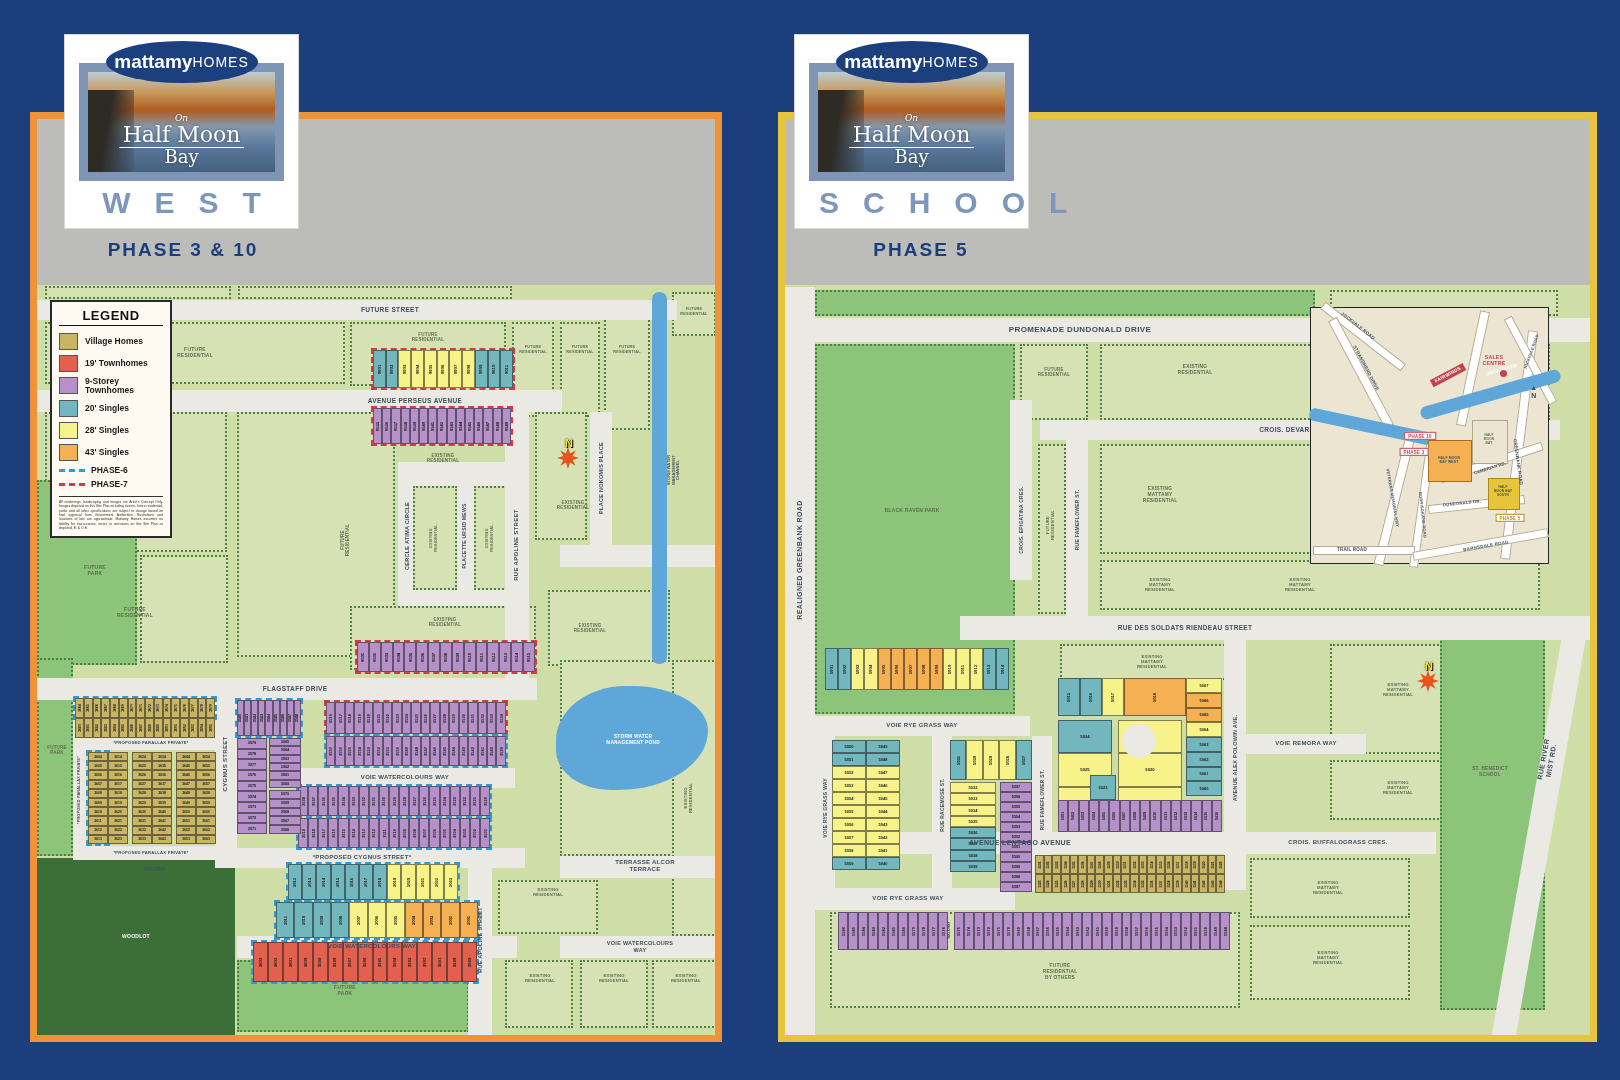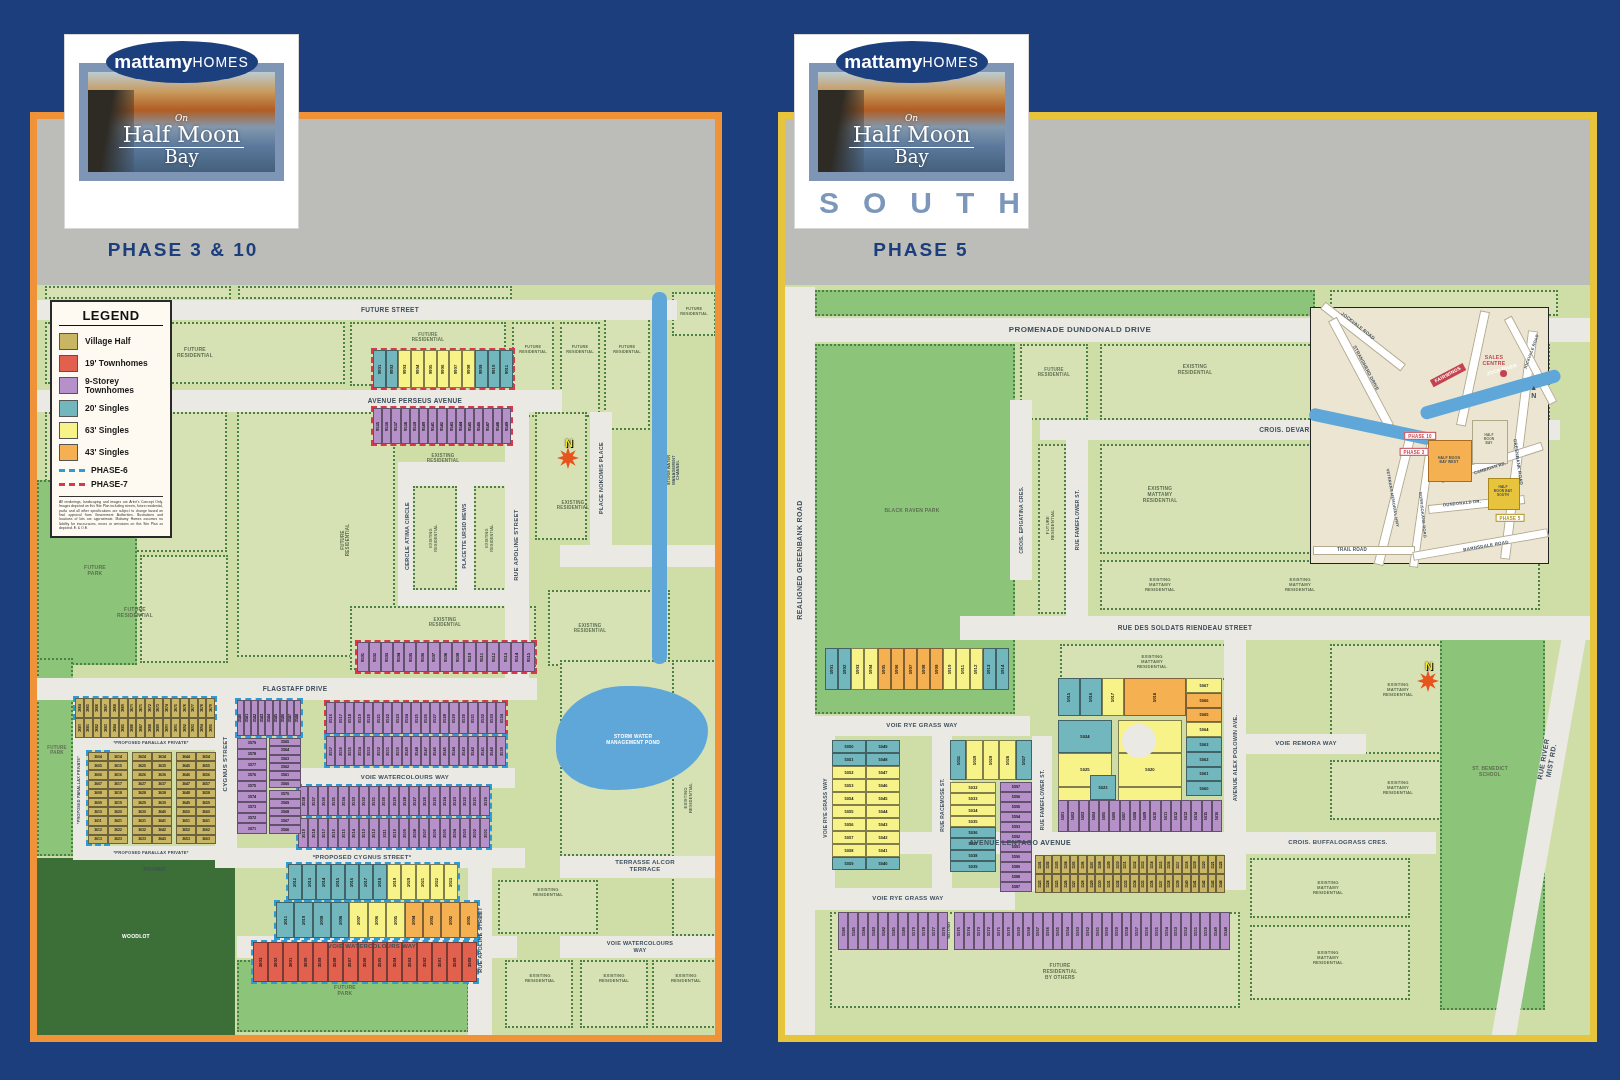--- a/index.html
+++ b/index.html
@@ -51,38 +51,38 @@
 <div id="stage" style="background: rgb(29, 62, 124);">
 
   <div class="panel" id="panelWest" style="left: 30px; width: 692px; border-color: rgb(240, 146, 56);">
     <div class="band" style="background: rgb(188, 189, 184);"></div>
     <div class="mapArea" id="mapWest" style="background: rgb(207, 221, 166);">
       <div id="legend">
         <h3>LEGEND</h3>
         <div id="legendItems">
             <div class="legRow">
               <div class="legSw" style="background: rgb(201, 182, 101);"></div>
-              <div class="legTx" style="white-space: pre-line;">Village Half</div>
+              <div class="legTx" style="white-space: pre-line;">Village Homes</div>
             </div>
             <div class="legRow">
               <div class="legSw" style="background: rgb(226, 96, 78);"></div>
               <div class="legTx" style="white-space: pre-line;">19' Townhomes</div>
             </div>
             <div class="legRow">
               <div class="legSw" style="background: rgb(182, 144, 201);"></div>
               <div class="legTx" style="white-space: pre-line;">9-Storey
 Townhomes</div>
             </div>
             <div class="legRow">
               <div class="legSw" style="background: rgb(114, 183, 189);"></div>
               <div class="legTx" style="white-space: pre-line;">20' Singles</div>
             </div>
             <div class="legRow">
               <div class="legSw" style="background: rgb(248, 243, 136);"></div>
-              <div class="legTx" style="white-space: pre-line;">63' Singles</div>
+              <div class="legTx" style="white-space: pre-line;">28' Singles</div>
             </div>
             <div class="legRow">
               <div class="legSw" style="background: rgb(245, 176, 82);"></div>
               <div class="legTx" style="white-space: pre-line;">43' Singles</div>
             </div>
           </div>
         <div id="legendPhases">
             <div class="legRow">
               <div class="legDash" style="border-top-color: rgb(47, 155, 214);"></div>
               <div class="legTx">PHASE-6</div>
@@ -1794,33 +1794,34 @@
       <div class="cap">
         <div class="capOn">On</div>
         <div><span class="capMain">Half Moon</span></div>
         <div class="capBay">Bay</div>
       </div>
     </div>
     <div class="oval">
       <span class="b1">mattamy</span>
         <span class="b2">HOMES</span>
     </div>
+    <div class="region">WEST</div>
   </div>
   <div class="phaseLbl" style="left:183px;top:250px;">PHASE 3 &amp; 10</div>
 
   <div class="card" style="left:795px;top:35px;">
     <div class="photo">
       <div class="photoInner"></div>
         <div class="rock"></div>
       <div class="cap">
         <div class="capOn">On</div>
         <div><span class="capMain">Half Moon</span></div>
         <div class="capBay">Bay</div>
       </div>
     </div>
     <div class="oval">
       <span class="b1">mattamy</span>
         <span class="b2">HOMES</span>
     </div>
-    <div class="region">SOUTH</div>
+    <div class="region">SCHOOL</div>
   </div>
   <div class="phaseLbl" style="left:921px;top:250px;">PHASE 5</div>
 </div>
 
 </body></html>

